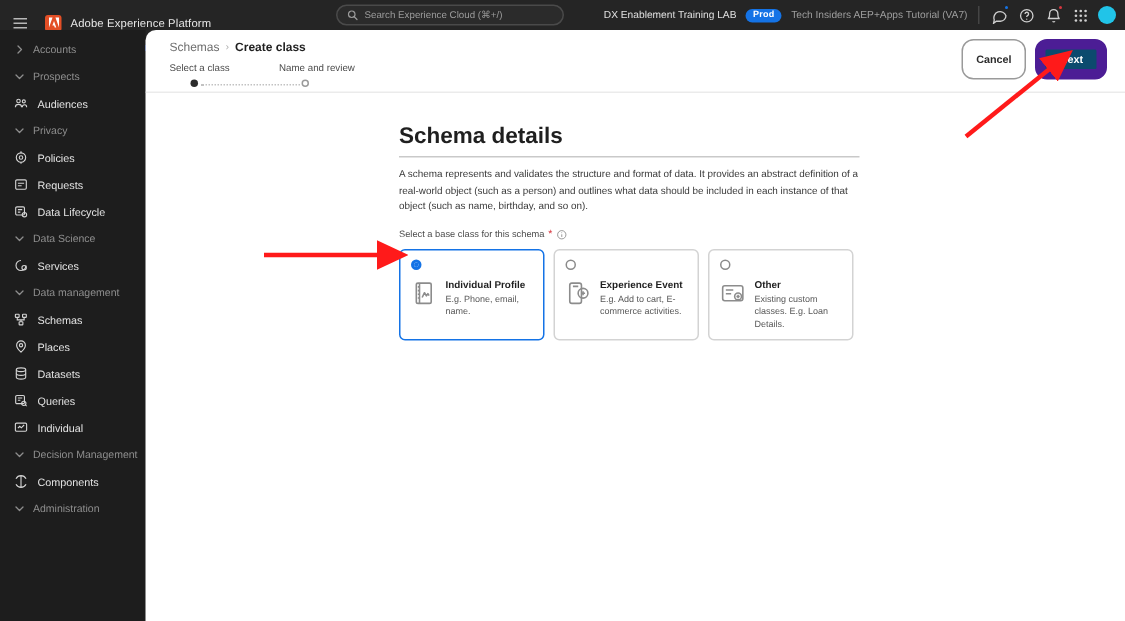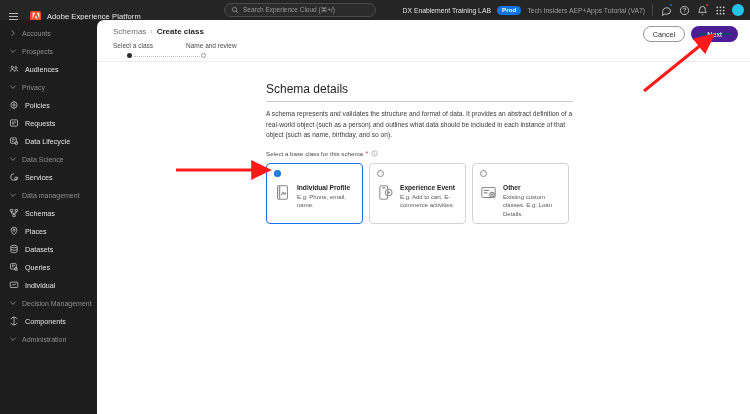--- a/index.html
+++ b/index.html
@@ -7,21 +7,21 @@
     width: 750px; height: 414px;
     font-family: "Liberation Sans", sans-serif;
     background: #1d1d1d; overflow: hidden;
   }
   #app { position: relative; width: 750px; height: 414px; background: #1d1d1d; }
 
   
   .topbar {
     position: absolute; top: 0; left: 0; width: 750px; height: 34px;
     background: #252525; display: flex; align-items: center;
-    border-bottom: 2px solid #1d4ed8;
+    border-bottom: 4px solid #1d4ed8;
   }
   .hamburger { width: 26px; display: flex; flex-direction: column;
     align-items: center; justify-content: center; gap: 2px; cursor: pointer; }
   .hamburger i { display: block; width: 9px; height: 1px; background: #b8b8b8; }
   .adobe-logo {
     width: 11px; height: 11px; background: #e34f26; border-radius: 2px;
     display: flex; align-items: center; justify-content: center;
     margin-left: 4px; flex: none;
   }
   .adobe-logo svg { width: 8px; height: 8px; display: block; }
@@ -103,29 +103,29 @@
     position: absolute; left: 88px; top: 2px; width: 5px; height: 5px;
     border-radius: 50%; border: 1px solid #9a9a9a; background: #fff;
   }
   .dot-line {
     position: absolute; left: 21px; top: 4.5px; width: 66px; height: 0;
     border-top: 1px dotted #c2c2c2;
   }
 
   .head-actions { position: absolute; right: 12px; top: 6px; display: flex; gap: 6px; }
   .btn {
-    height: 16px; border-radius: 8px; font-size: 7.2px; padding: 0 9px;
-    display: flex; align-items: center; cursor: pointer; white-space: nowrap;
+    height: 27px; border-radius: 8px; font-size: 7.2px; padding: 0 9px;
+    display: flex; align-items: center; cursor: pointer; white-space: nowrap; font-weight: bold;
   }
   .btn-cancel { border: 1px solid #9a9a9a; color: #2c2c2c; background: #fff; }
   .btn-next { background: #0c4a6e; color: #fff; border: 7px solid #4c1d95; }
 
   
   .body-wrap { padding: 20px 0 0 169px; }
-  .sd-title { font-size: 12px; font-weight: normal; color: #1f1f1f; }
+  .sd-title { font-size: 15px; font-weight: bold; color: #1f1f1f; }
   .sd-rule { width: 307px; height: 1px; background: #c9c9c9; margin-top: 5px; }
   .sd-desc {
     width: 307px; margin-top: 7px; font-size: 6.6px; line-height: 1.62;
     color: #3a3a3a;
   }
   .sd-label {
     margin-top: 9px; display: flex; align-items: center; gap: 2.5px;
     font-size: 6.2px; color: #4b4b4b;
   }
   .req-star { color: #d7373f; font-size: 7px; line-height: 1; }

